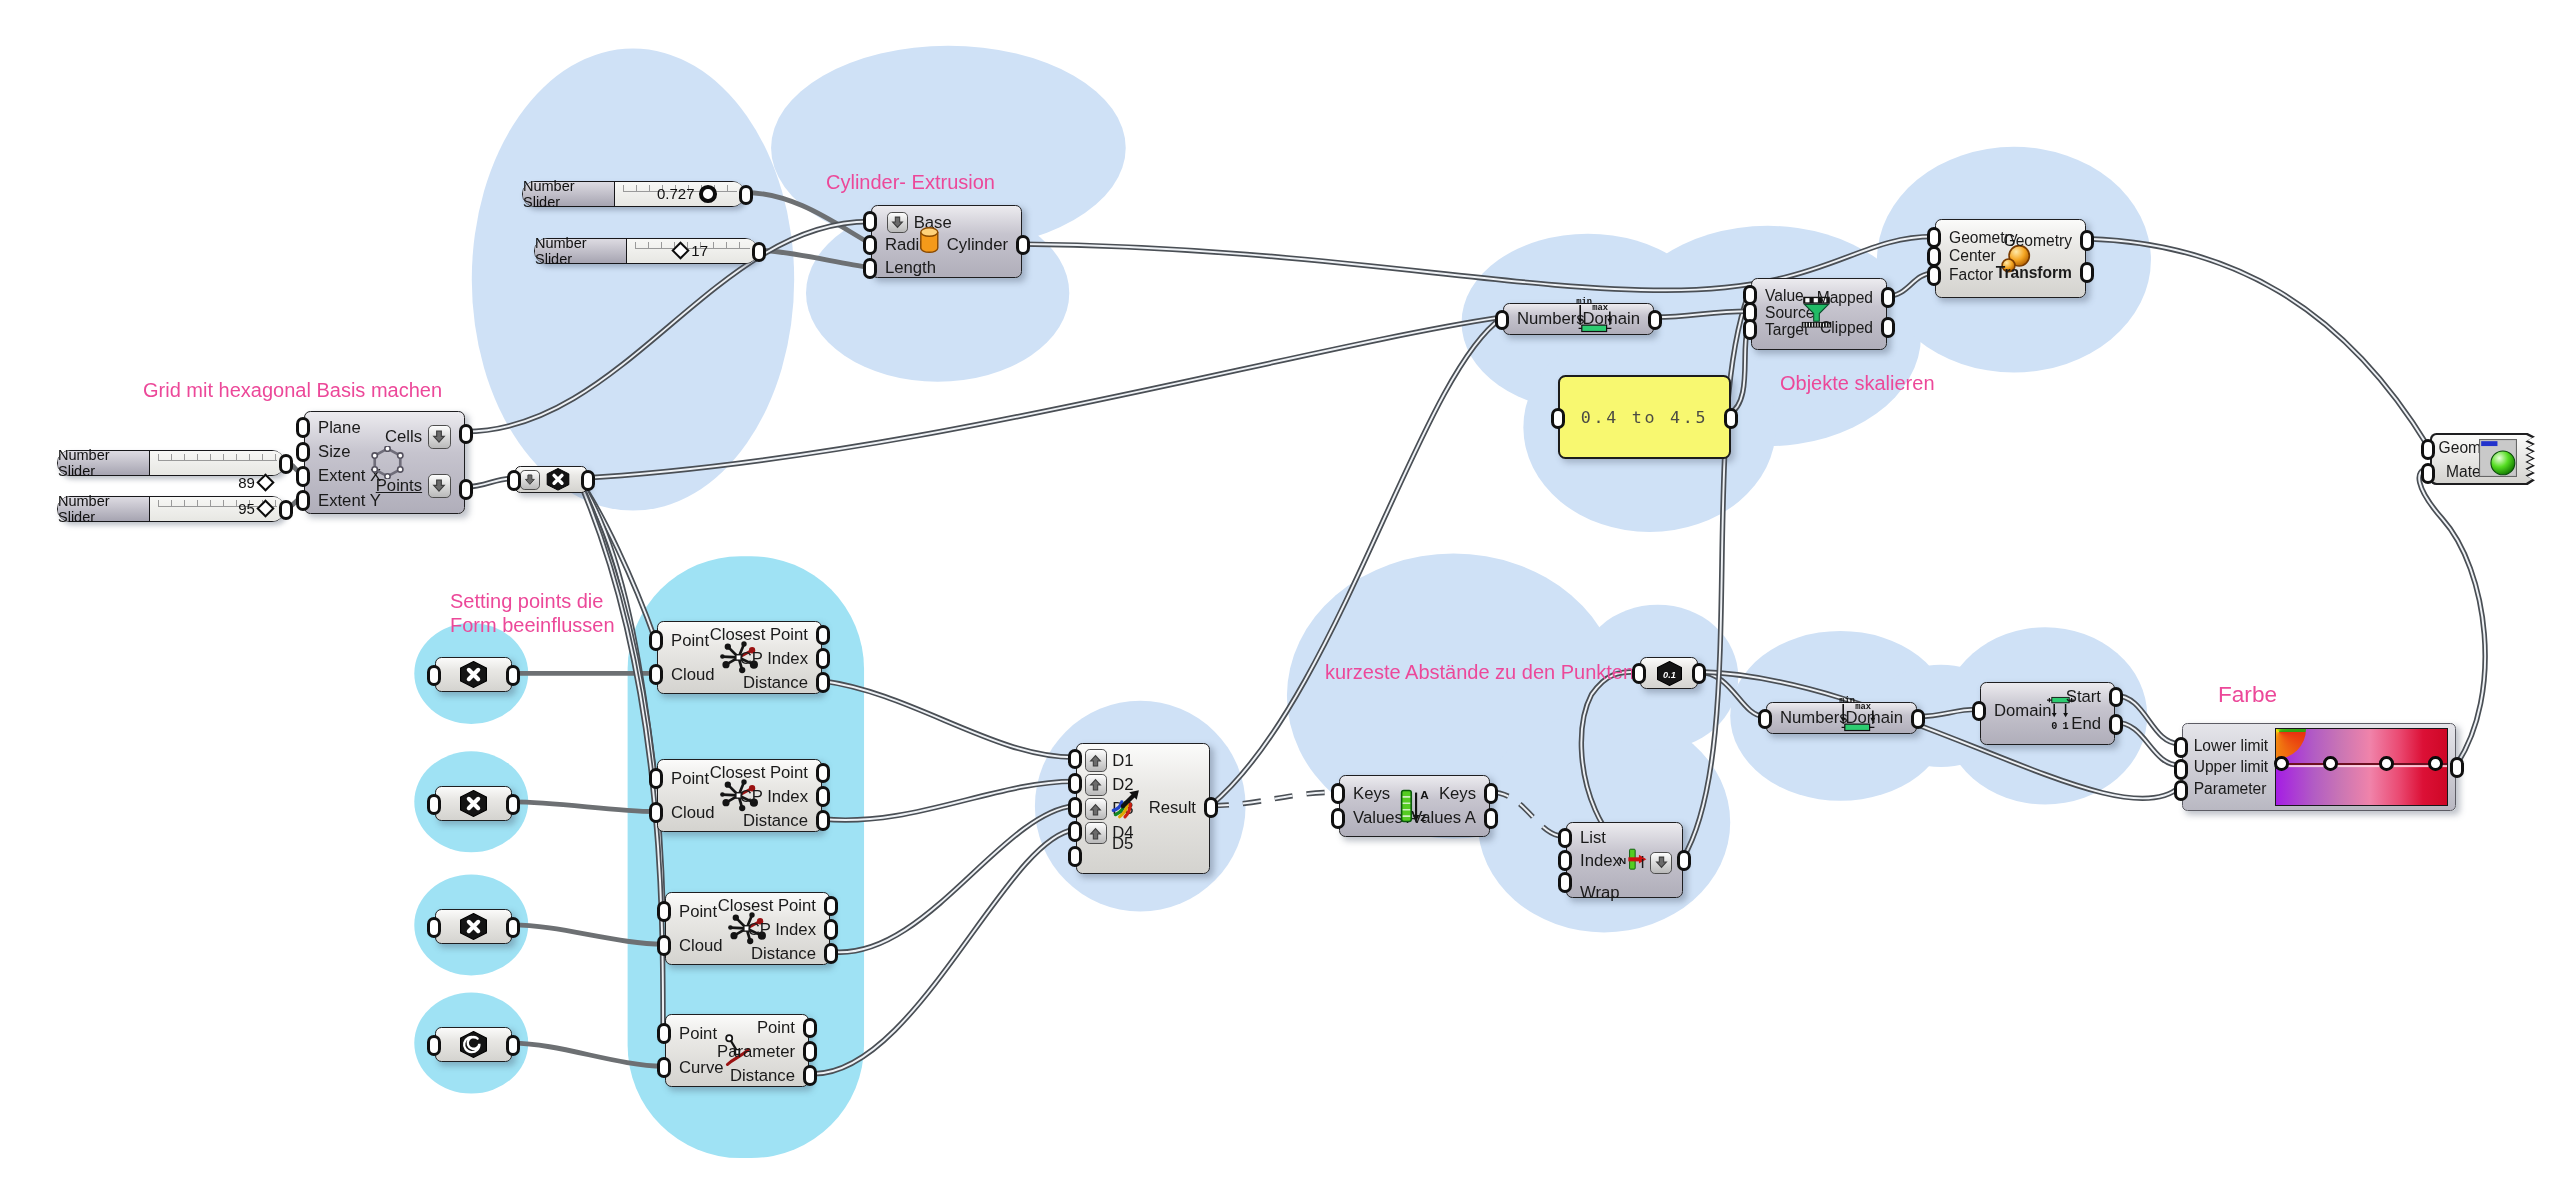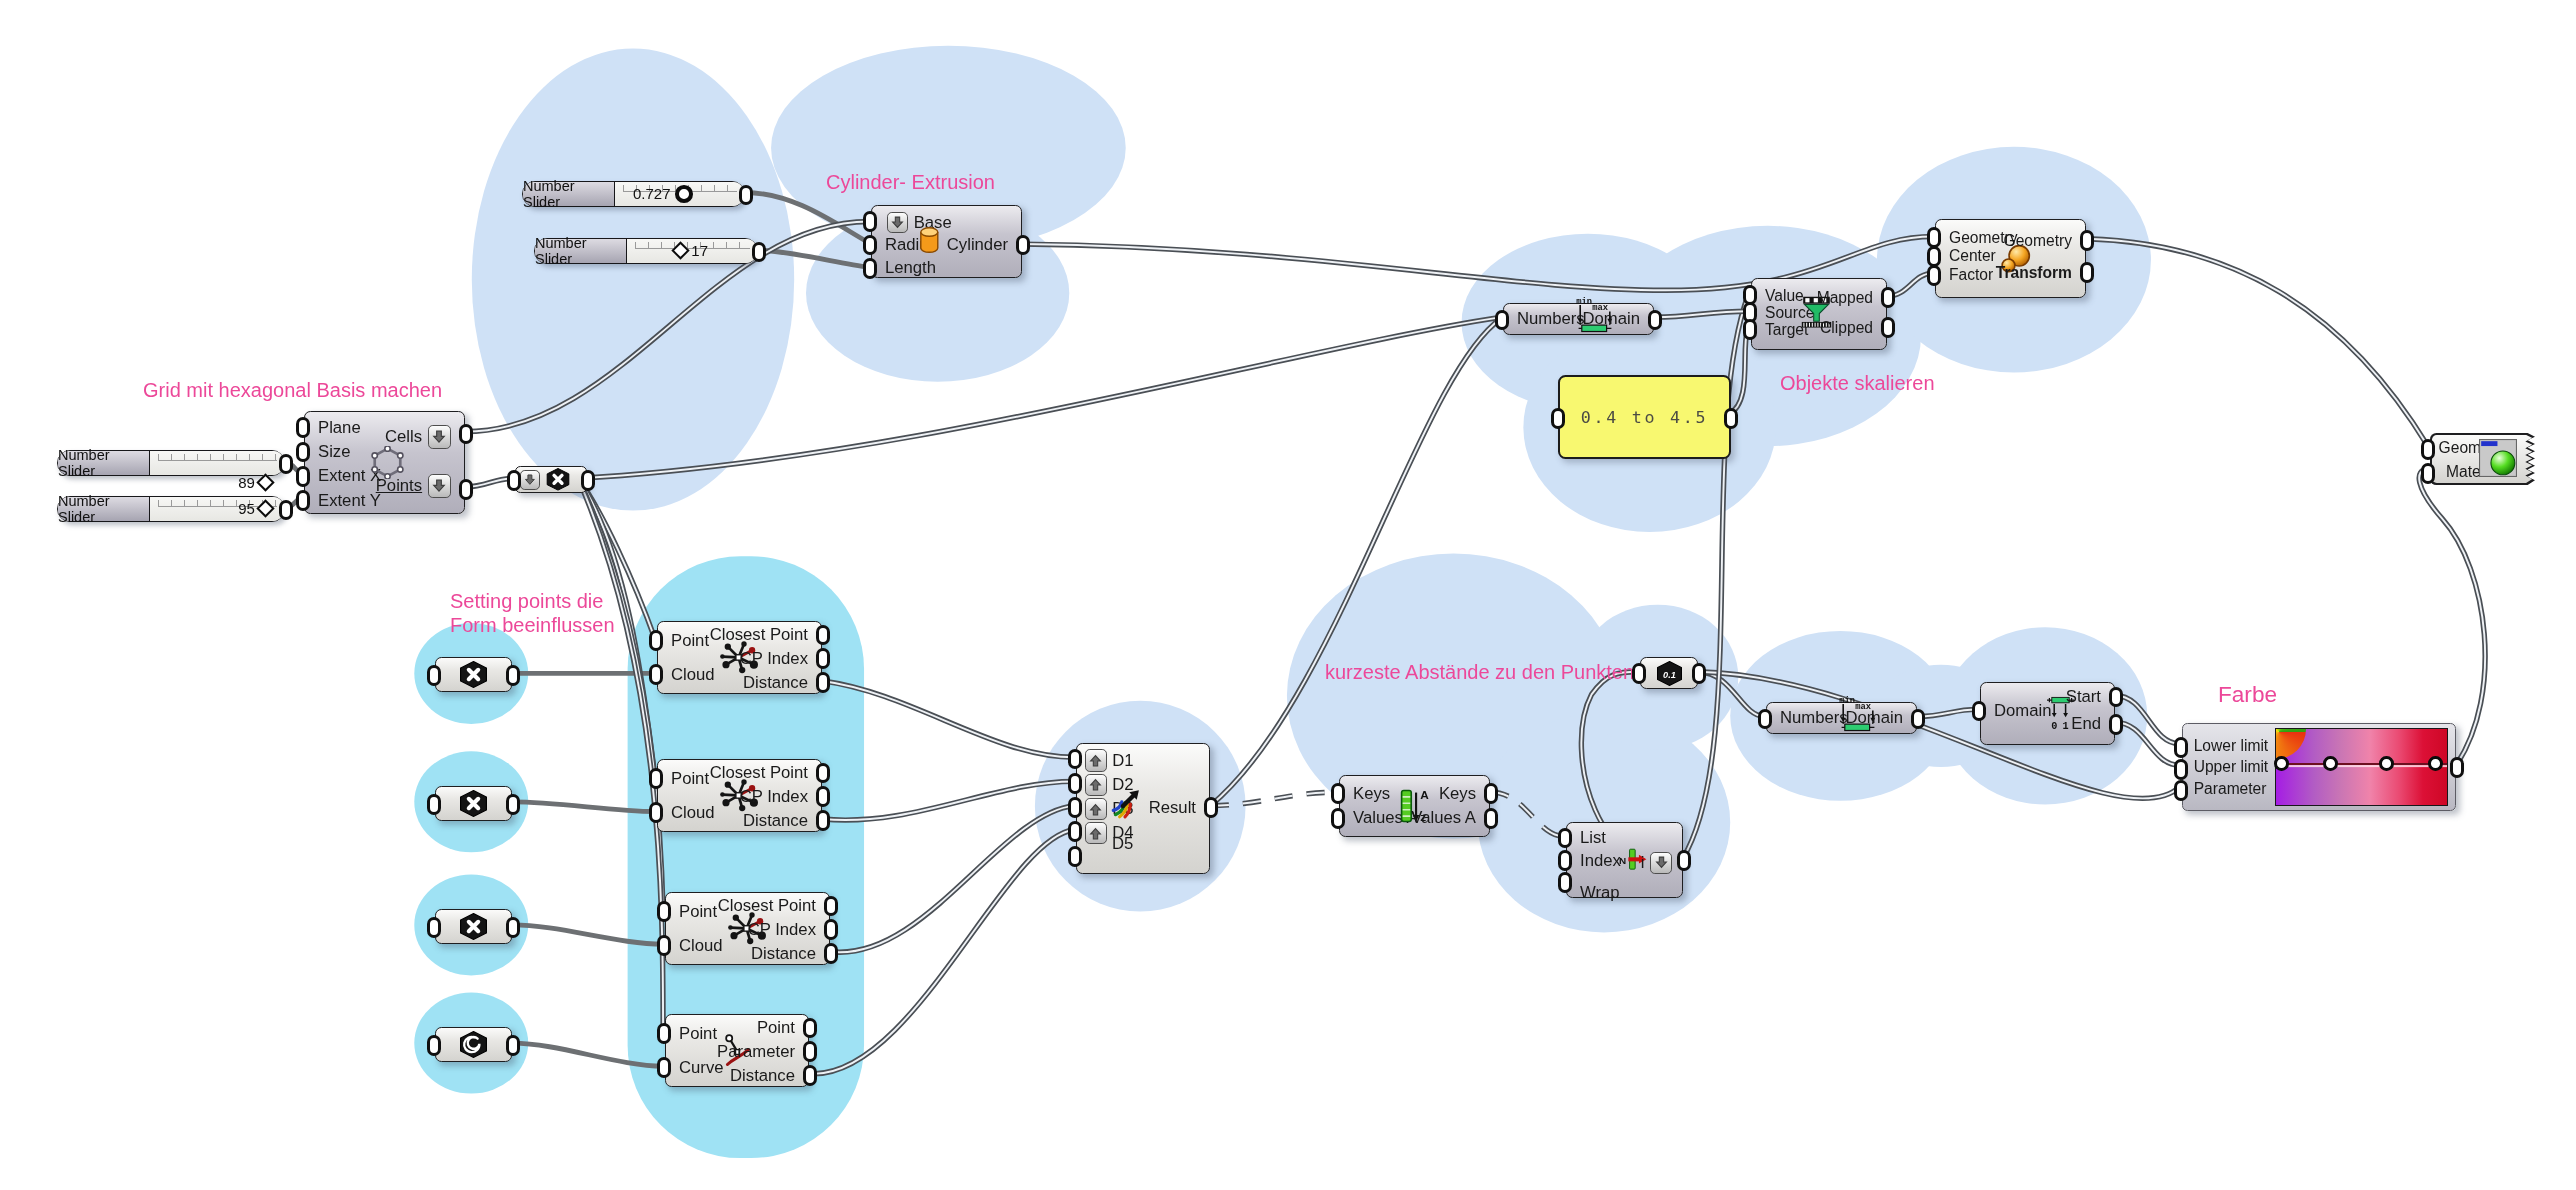--- a/index.html
+++ b/index.html
@@ -196,21 +196,21 @@
   <div>Form beeinflussen</div>
 </div>
 <div class="title" style="left:1325px;top:661px;">kurzeste Abstände zu den Punkten</div>
 <div class="title" style="left:1780px;top:372px;">Objekte skalieren</div>
 <div class="title" style="left:2218px;top:683px;font-size:22.6px;">Farbe</div>
 
 <div class="slider" style="left:522px;top:181px;width:221px;">
   <div class="lab">Number Slider</div>
   <div class="track">
       <div class="ticks"></div>
-    <div class="val" style="left:18px;text-align:center;">
+    <div class="val" style="left:42px;text-align:center;">
         <span>0.727</span>
         <span class="ring"></span>
       </div>
   </div>
     <span class="nub r" style="top:2.7px;"></span>
 </div>
 <div class="slider" style="left:534px;top:238px;width:222px;">
   <div class="lab">Number Slider</div>
   <div class="track">
       <div class="ticks"></div>

